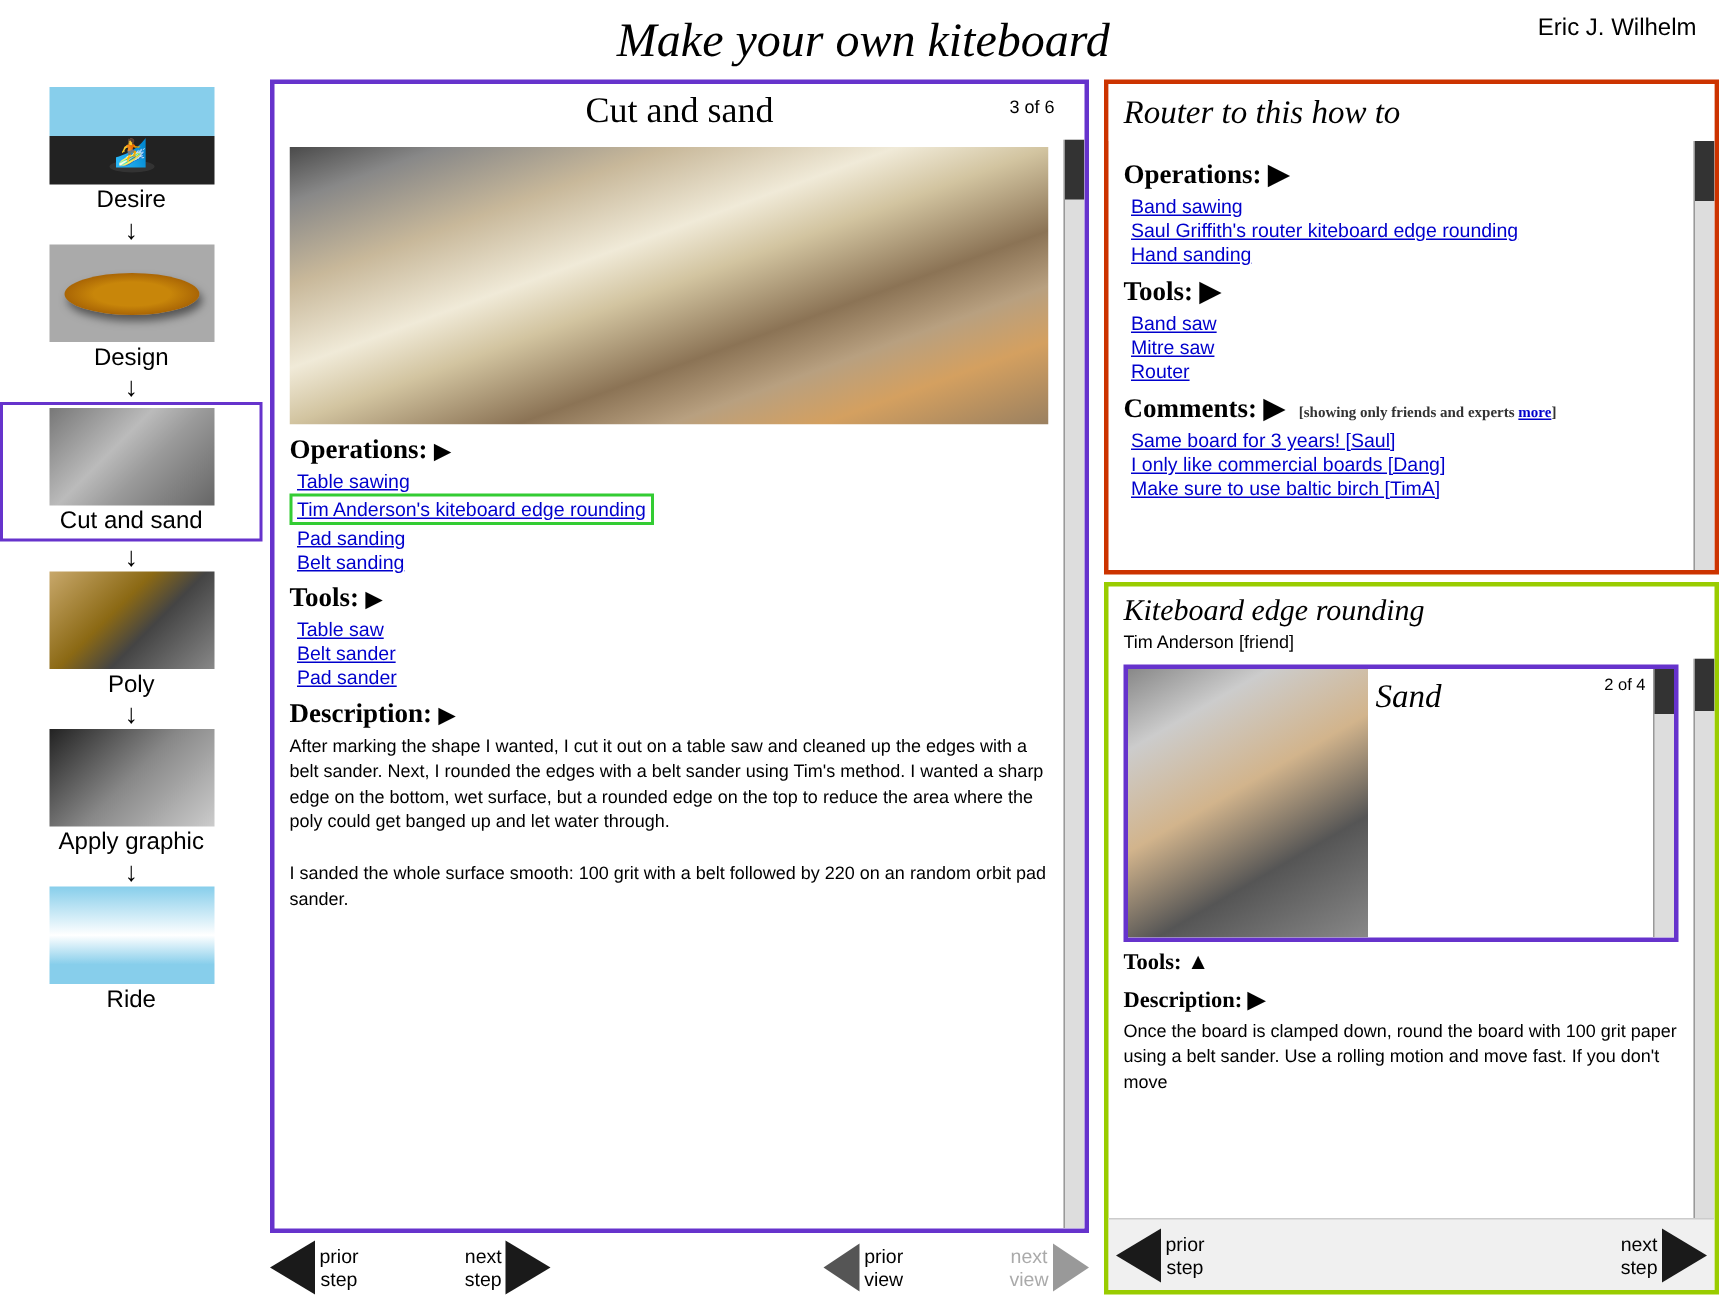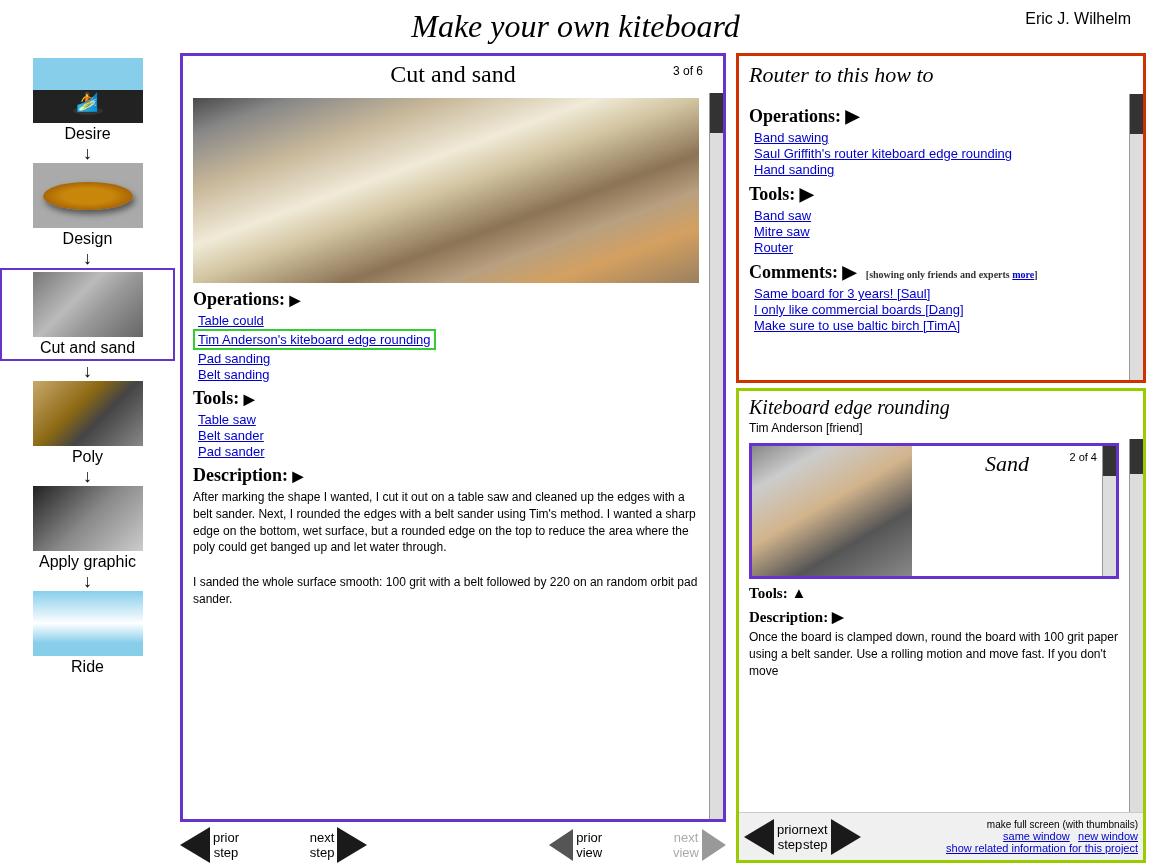--- a/index.html
+++ b/index.html
@@ -366,23 +366,22 @@
       height: 35px;
       background: #333;
       position: absolute;
       top: 0;
     }
 
     .edge-mini-card {
       border: 3px solid #6633cc;
       margin: 4px 0;
       display: flex;
-      height: 136px;
-      overflow: hidden;
-      text-align: center;
+      height: 185px;
+      overflow: hidden;
     }
 
     .edge-mini-photo {
       width: 160px;
       flex-shrink: 0;
       background: linear-gradient(135deg, #d2b48c 0%, #8B7355 50%, #555 100%);
       position: relative;
     }
 
     .edge-mini-photo-inner {
@@ -548,21 +547,21 @@
             <div class="main-photo-inner" style="background: linear-gradient(160deg, #4a4a4a 0%, #888 10%, #c8b89a 25%, #f0ead8 40%, #d2c4a0 50%, #8B7355 65%, #b8a080 75%, #d4a060 85%, #9a8060 100%); width:100%; height:100%;">
             </div>
           </div>
 
           
           <div class="section-header">
             <span>Operations:</span>
             <span class="arrow">▶</span>
           </div>
 
-          <a class="link-item">Table could</a>
+          <a class="link-item">Table sawing</a>
           <a class="link-item highlighted">Tim Anderson's kiteboard edge rounding</a>
           <a class="link-item">Pad sanding</a>
           <a class="link-item">Belt sanding</a>
 
           
           <div class="section-header">
             <span>Tools:</span>
             <span class="arrow">▶</span>
           </div>
 
@@ -728,26 +727,19 @@
         </div>
 
         <div class="nav-btn">
           <div class="nav-labels">
             <span>next</span>
             <span>step</span>
           </div>
           <div class="triangle-right"></div>
         </div>
 
-        <div class="bottom-nav-info">
-          <span>make full screen (with thumbnails)</span><br>
-          <a class="small-link">same window</a>
-          &nbsp;
-          <a class="small-link">new window</a><br>
-          <a class="small-link">show related information for this project</a>
-        </div>
       </div>
 
     </div>
 
   </div>
 
 </div>
 
 </body></html>

